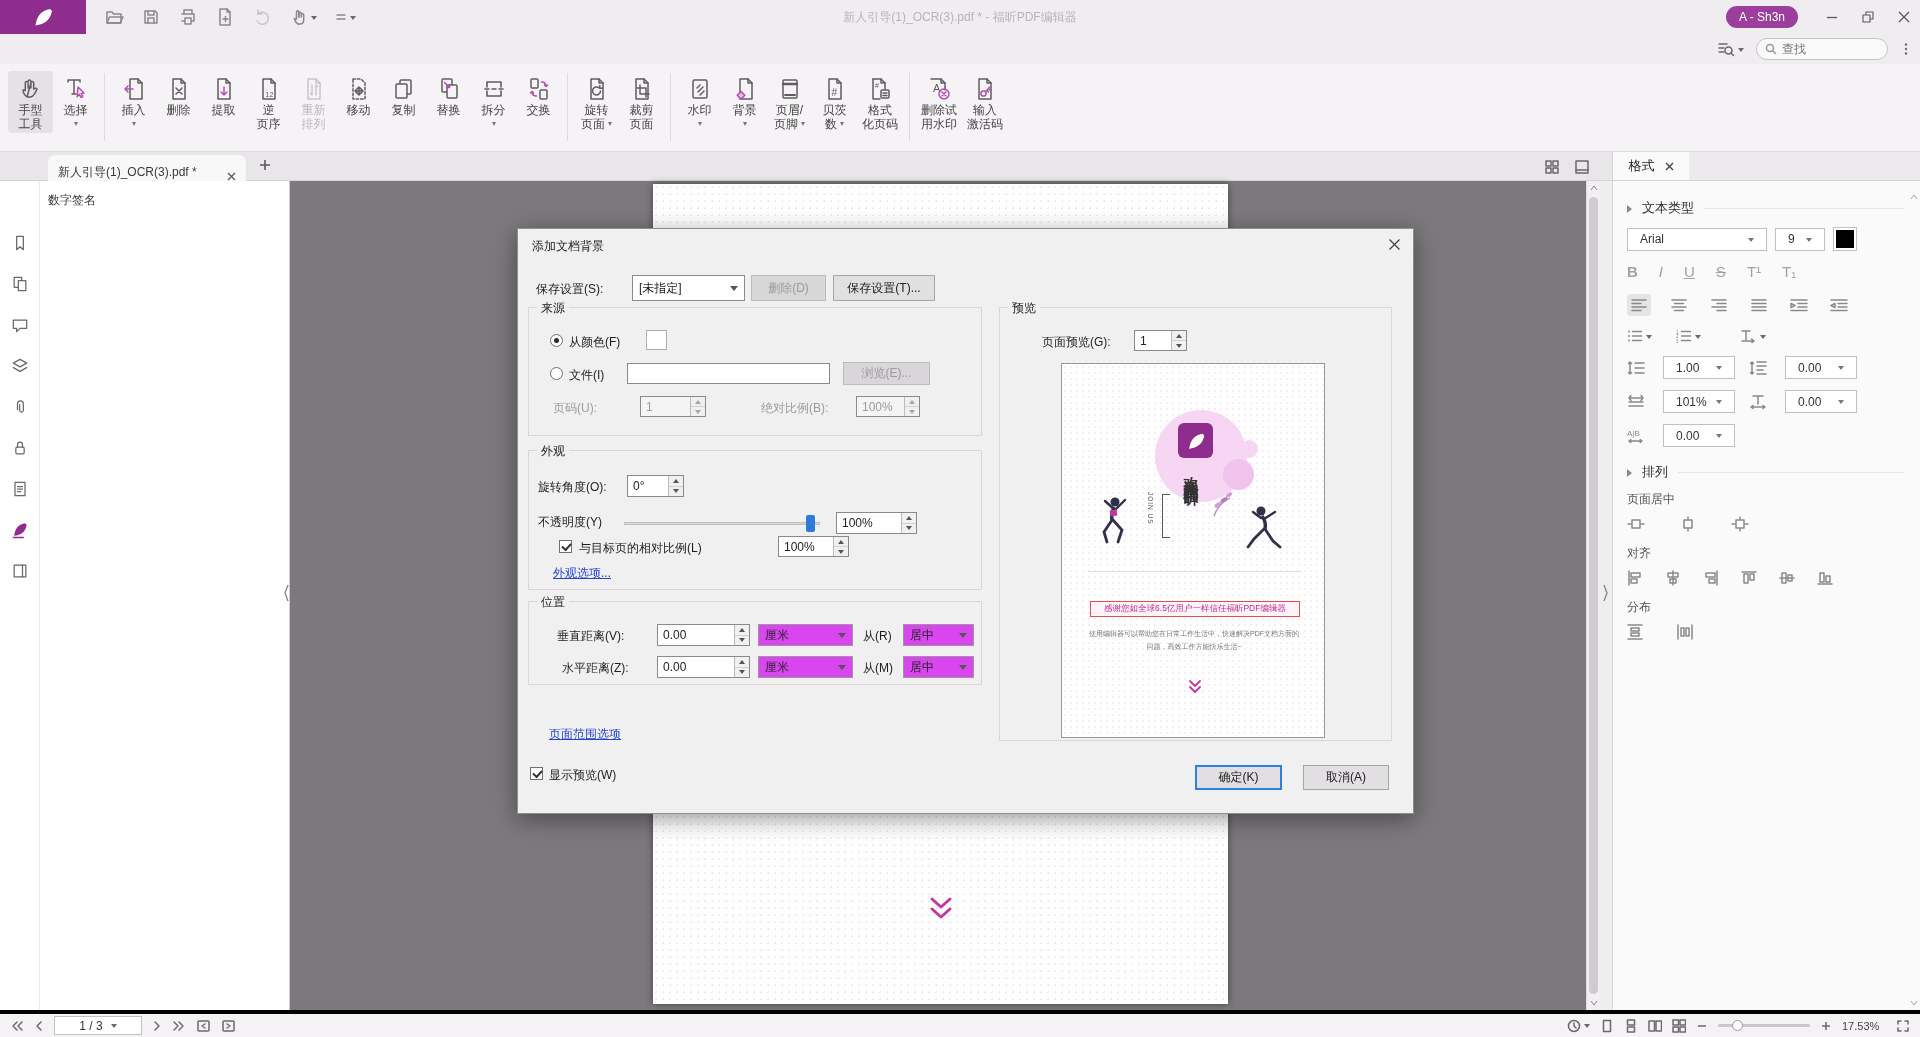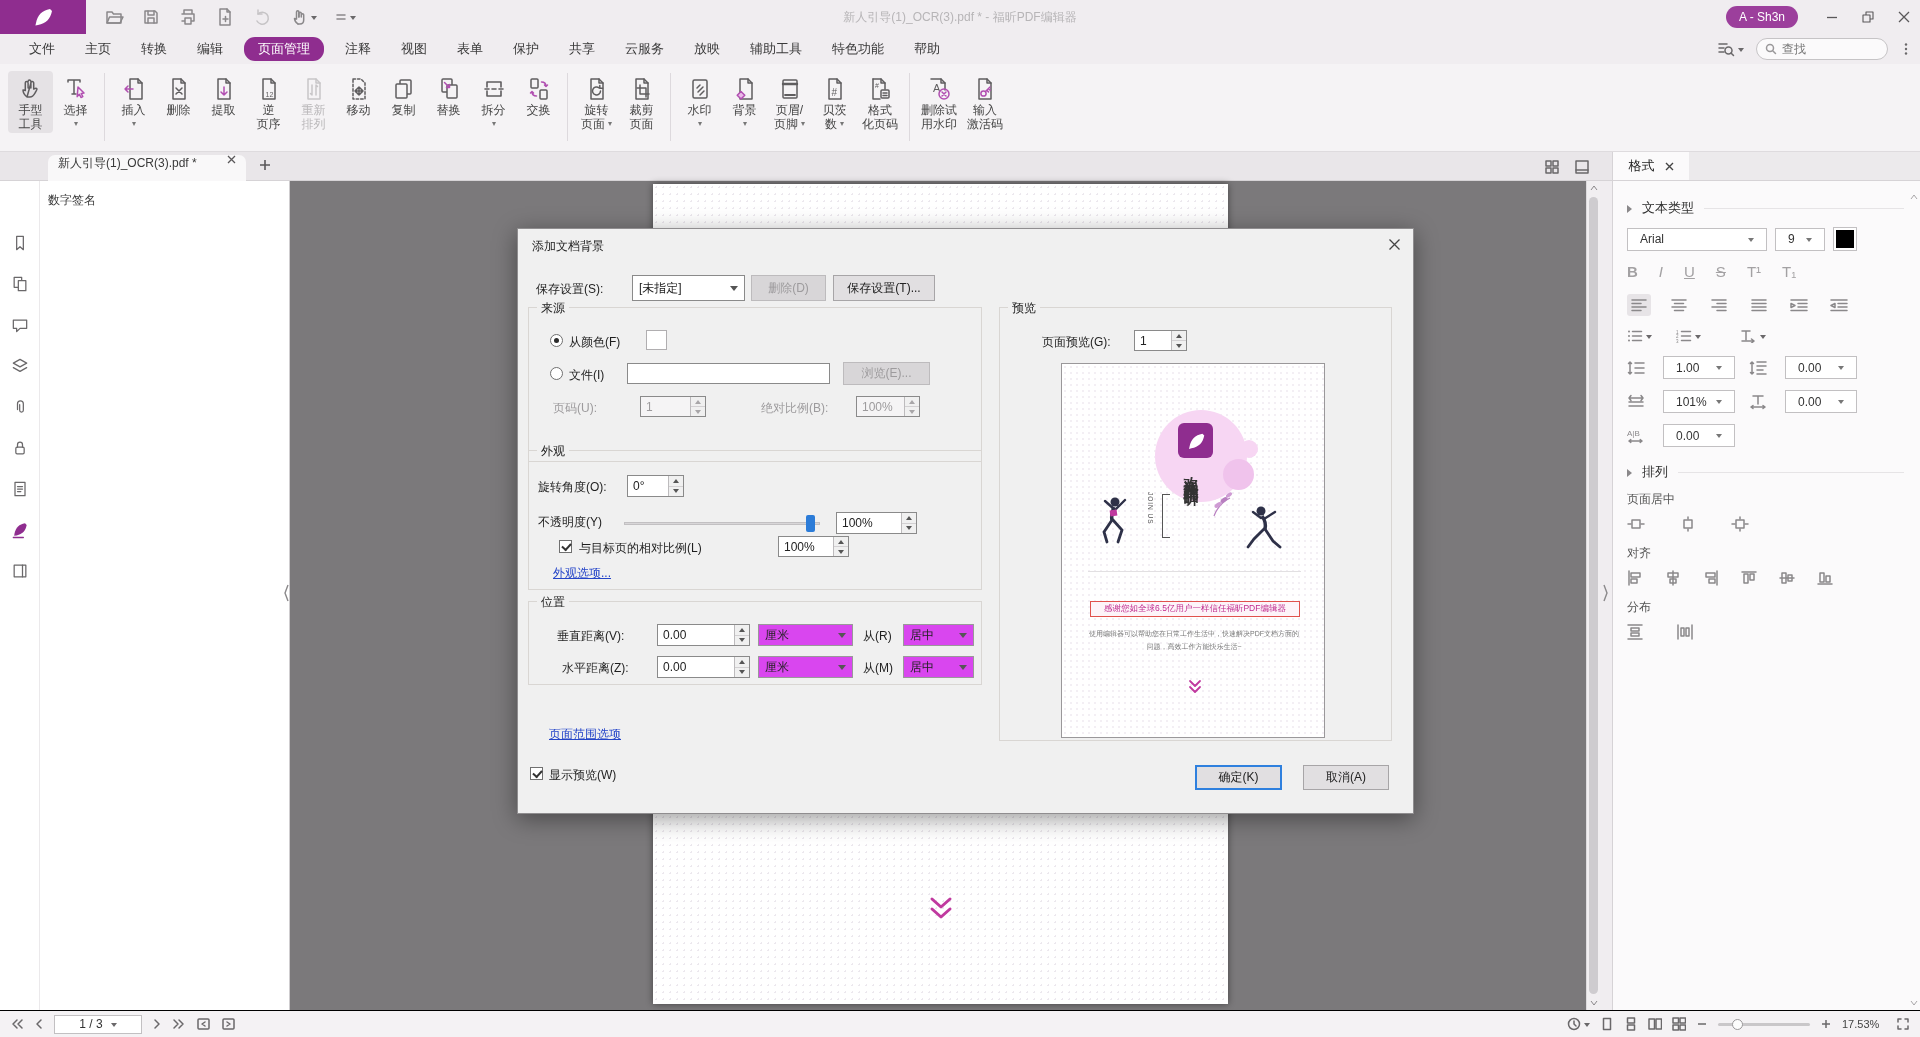--- a/index.html
+++ b/index.html
@@ -35,21 +35,21 @@
   .ritem.active{background:#e5e2e5}
   .ric{height:28px;display:flex;align-items:center;justify-content:center}
   .rl{font-size:12px;line-height:14px;color:#454545;white-space:nowrap;min-height:14px;display:flex;align-items:center;gap:2px}
   .rl.arr::after{content:"\25BE";font-size:8px;color:#777;margin-left:1px}
   .ritem.dis .rl{color:#b9b7b9}
   .ritem.dis svg *{stroke:#c8c6c8}
   .rsep{width:1px;height:68px;background:#ddd9dd;margin:2px 6px 0}
 
   
   #tabbar{position:absolute;left:0;top:152px;width:1920px;height:29px;background:#e9e6e9;border-bottom:1px solid #d6d3d6}
-  #doc-tab{position:absolute;left:48px;top:3px;height:26px;width:198px;background:#f9f8f9;border-radius:7px 7px 0 0;display:flex;align-items:flex-start;padding:0 10px;gap:10px}
+  #doc-tab{position:absolute;left:48px;top:3px;height:26px;width:198px;background:#f9f8f9;border-radius:7px 7px 0 0;display:flex;align-items:flex-end;padding:0 10px;gap:10px}
   #doc-tab .tlabel{font-size:12px;color:#3a3a3a;white-space:nowrap;overflow:hidden;flex:1}
   #new-tab{position:absolute;left:258px;top:6px}
   #tabbar-right{position:absolute;right:330px;top:0;height:29px;display:flex;align-items:center;gap:14px}
 
   
   #iconstrip{position:absolute;left:0;top:181px;width:40px;bottom:27px;background:#fff;border-right:1px solid #ebe9eb;display:flex;flex-direction:column;align-items:center;padding-top:52px;gap:21px}
   #leftpanel{position:absolute;left:40px;top:181px;width:250px;bottom:27px;background:#fff;border-right:1px solid #cfcdcf}
   #leftpanel .ptitle{padding:11px 0 0 8px;font-size:12px;color:#3a3a3a}
   #lp-collapse{position:absolute;left:282px;top:565px}
   #docarea{position:absolute;left:290px;top:181px;width:1310px;bottom:27px;background:#7b797b}
@@ -78,21 +78,21 @@
   .stylerow{display:flex;gap:21px;color:#a3a1a3;font-size:15px;margin:2px 0 14px;align-items:baseline}
   .stylerow .b{font-weight:bold}.stylerow .i{font-style:italic}.stylerow .u{text-decoration:underline}.stylerow .s{text-decoration:line-through}
   .iconrow{display:flex;gap:16px;align-items:center;margin-bottom:13px}
   .ibox{width:24px;height:22px;display:flex;align-items:center;justify-content:center;border-radius:3px}
   .ibox.sel{background:#e7e4e7}
   .withcaret{display:flex;align-items:center;gap:3px}
   .spingrid{display:grid;grid-template-columns:24px 74px 24px 74px;column-gap:12px;row-gap:11px;align-items:center;}
   .flabel{font-size:12px;color:#555;margin:2px 0 8px}
 
   
-  #statusbar{position:absolute;left:0;bottom:0;width:1920px;height:27px;background:#f4f2f4;border-top:1px solid #000000;display:flex;align-items:center;justify-content:space-between;padding:0 10px}
+  #statusbar{position:absolute;left:0;bottom:0;width:1920px;height:27px;background:#f4f2f4;border-top:4px solid #000000;display:flex;align-items:center;justify-content:space-between;padding:0 10px}
   #sb-left,#sb-right{display:flex;align-items:center;gap:10px}
   #pagebox{width:88px;height:19px;background:#fff;border:1px solid #c2c0c2;display:flex;align-items:center;justify-content:center;gap:8px;font-size:12px;color:#333}
   #zoomtrack{width:92px;height:3px;background:#c9c7c9;border-radius:2px;position:relative}
   #zoomhandle{position:absolute;left:14px;top:-4px;width:11px;height:11px;border-radius:50%;background:#fdfdfd;border:1px solid #9a989a}
   #zoomlabel{font-size:11px;color:#444;min-width:44px}
 
   
   #dialog{position:absolute;left:517px;top:228px;width:897px;height:586px;background:#f0f0f0;border:1px solid #8f8d8f;box-shadow:0 5px 22px rgba(0,0,0,.4);font-size:12px;color:#1e1e1e}
   #dialog .dtitle{position:absolute;left:14px;top:9px;font-size:12px;color:#222}
   #dclose{position:absolute;right:12px;top:9px}
@@ -207,37 +207,20 @@
       </span>
     <span>
         <svg width="12" height="12" viewBox="0 0 12 12">
           <path d="M1 1l10 10M11 1L1 11" stroke="#5a585a" stroke-width="1.3"></path>
         </svg>
       </span>
   </div>
 </div>
 
 <div id="menubar">
-  <div id="menu-items">
-    <span class="mitem">文件</span>
-    <span class="mitem">主页</span>
-    <span class="mitem">转换</span>
-    <span class="mitem">编辑</span>
-    <span class="mitem active">页面管理</span>
-    <span class="mitem">注释</span>
-    <span class="mitem">视图</span>
-    <span class="mitem">表单</span>
-    <span class="mitem">保护</span>
-    <span class="mitem">共享</span>
-    <span class="mitem">云服务</span>
-    <span class="mitem">放映</span>
-    <span class="mitem">辅助工具</span>
-    <span class="mitem">特色功能</span>
-    <span class="mitem">帮助</span>
-  </div>
   <div id="menubar-right">
     <span style="display:flex;align-items:center;gap:3px">
       <svg width="18" height="18" viewBox="0 0 18 18" class="st">
           <path d="M2 4h8M2 8h5M2 12h5" stroke="#6a686a"></path>
           <circle cx="11.5" cy="10.5" r="3.5" stroke="#6a686a"></circle>
           <path d="M14 13l2.5 2.5" stroke="#6a686a"></path>
         </svg>
       <span class="caret-dn"></span>
     </span>
     <span id="search-pill">
@@ -959,21 +942,21 @@
       </svg>
     </span>
 
   <span class="dlab" style="left:18px;top:52px">保存设置(S):</span>
   <div class="combo" style="left:114px;top:46px;width:113px;height:26px">
       <span>[未指定]</span>
     </div>
   <div class="btn dis" style="left:233px;top:46px;width:75px">删除(D)</div>
   <div class="btn" style="left:315px;top:46px;width:102px">保存设置(T)...</div>
 
-  <div class="grp" style="left:10px;top:78px;width:454px;height:155px">
+  <div class="grp" style="left:10px;top:78px;width:454px;height:129px">
     <span class="glbl">来源</span>
     <span class="rad on" style="left:21px;top:26px"></span>
     <span class="dlab" style="left:40px;top:26px">从颜色(F)</span>
     <span id="colorswatch" style="left:117px;top:22px"></span>
     <span class="rad" style="left:21px;top:59px"></span>
     <span class="dlab" style="left:40px;top:59px">文件(I)</span>
     <div id="fileinput" style="left:98px;top:55px;width:203px"></div>
     <div class="btn dis" style="left:314px;top:54px;width:87px;height:23px">浏览(E)...</div>
     <span class="dlab dis" style="left:24px;top:92px">页码(U):</span>
     <div class="spin dis" style="left:111px;top:88px;width:66px;height:21px">

